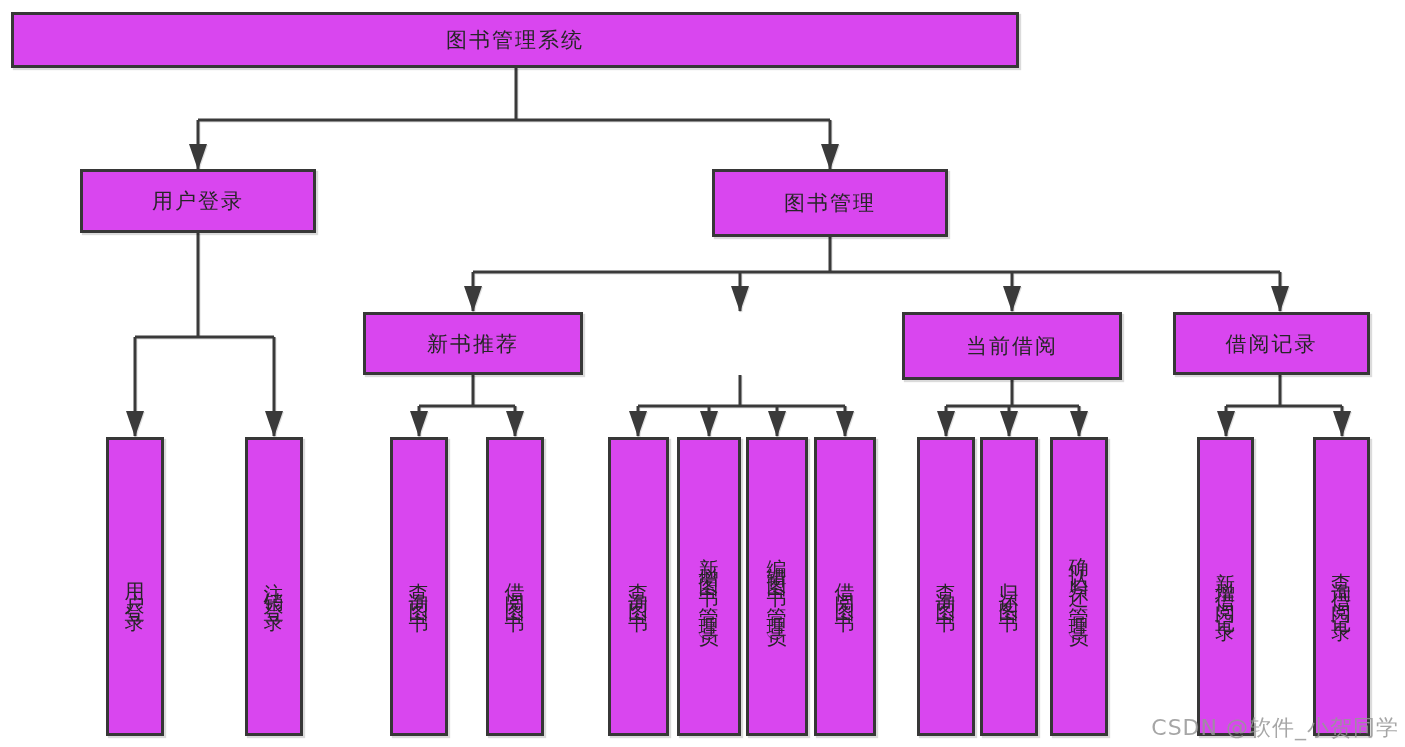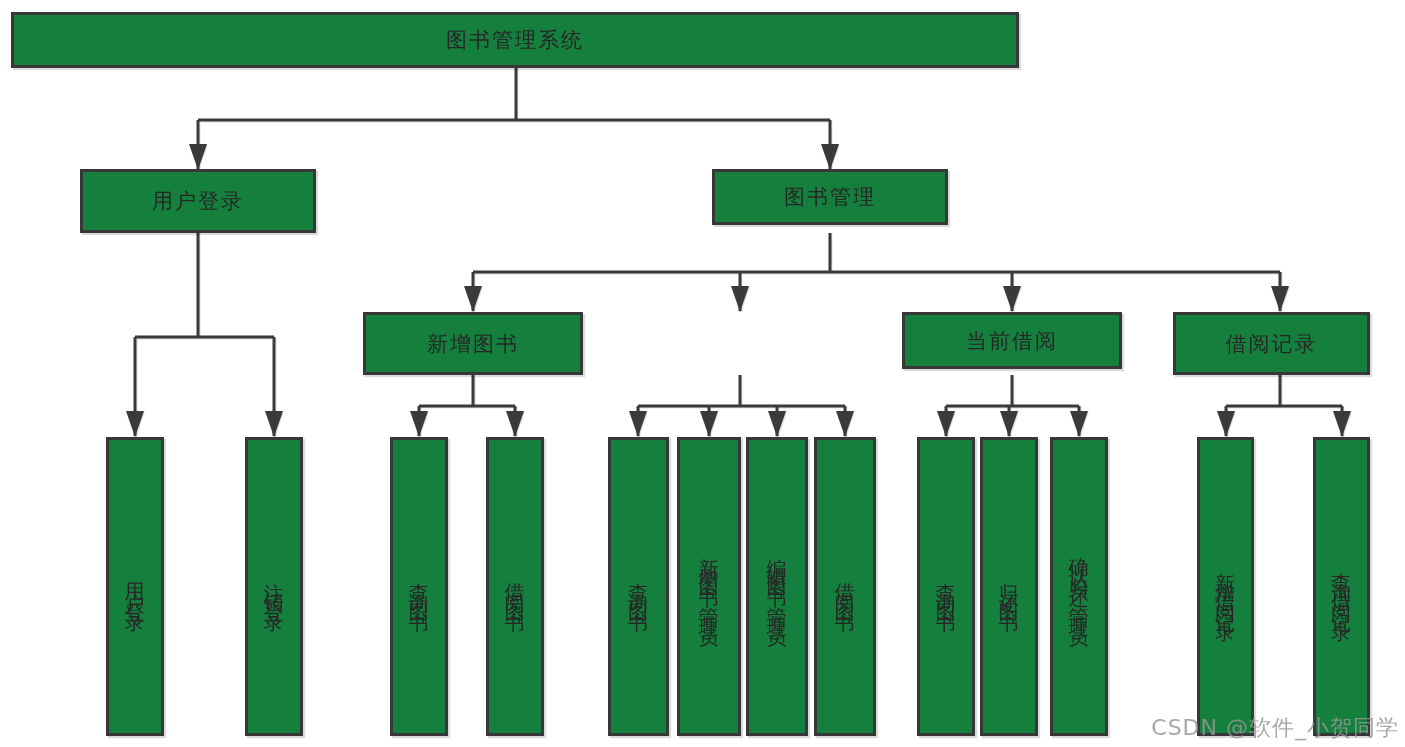--- a/index.html
+++ b/index.html
@@ -11,21 +11,21 @@
     font-family: "DejaVu Sans", sans-serif;
     overflow: hidden;
   }
   .edges {
     position: absolute;
     left: 0; top: 0;
     filter: drop-shadow(1.5px 1.5px 0 rgba(0,0,0,0.12));
   }
   .box {
     position: absolute;
-    background: #15803d;
+    background: #d946ef;
     border: 3px solid #373737;
     box-sizing: border-box;
     display: flex;
     align-items: center;
     justify-content: center;
     color: #262626;
     box-shadow: 2px 2px 1px rgba(0,0,0,0.14);
   }
   .box.h span {
     font-size: 21px;
@@ -97,28 +97,28 @@
     </g>
   </svg>
 
   <div class="box h" style="left:11px; top:12px; width:1008px; height:56px;">
     <span>图书管理系统</span>
   </div>
 
   <div class="box h" style="left:80px; top:169px; width:236px; height:64px;">
     <span>用户登录</span>
   </div>
-  <div class="box h" style="left:712px; top:169px; width:236px; height:56px;">
+  <div class="box h" style="left:712px; top:169px; width:236px; height:68px;">
     <span>图书管理</span>
   </div>
 
   <div class="box h" style="left:363px; top:312px; width:220px; height:63px;">
-    <span>新增图书</span>
+    <span>新书推荐</span>
   </div>
-  <div class="box h" style="left:902px; top:312px; width:220px; height:57px;">
+  <div class="box h" style="left:902px; top:312px; width:220px; height:68px;">
     <span>当前借阅</span>
   </div>
   <div class="box h" style="left:1173px; top:312px; width:197px; height:63px;">
     <span>借阅记录</span>
   </div>
 
   <div class="box v" style="left:106px; top:437px; width:58px; height:299px;">
     <span>用户登录</span>
   </div>
   <div class="box v" style="left:245px; top:437px; width:58px; height:299px;">

